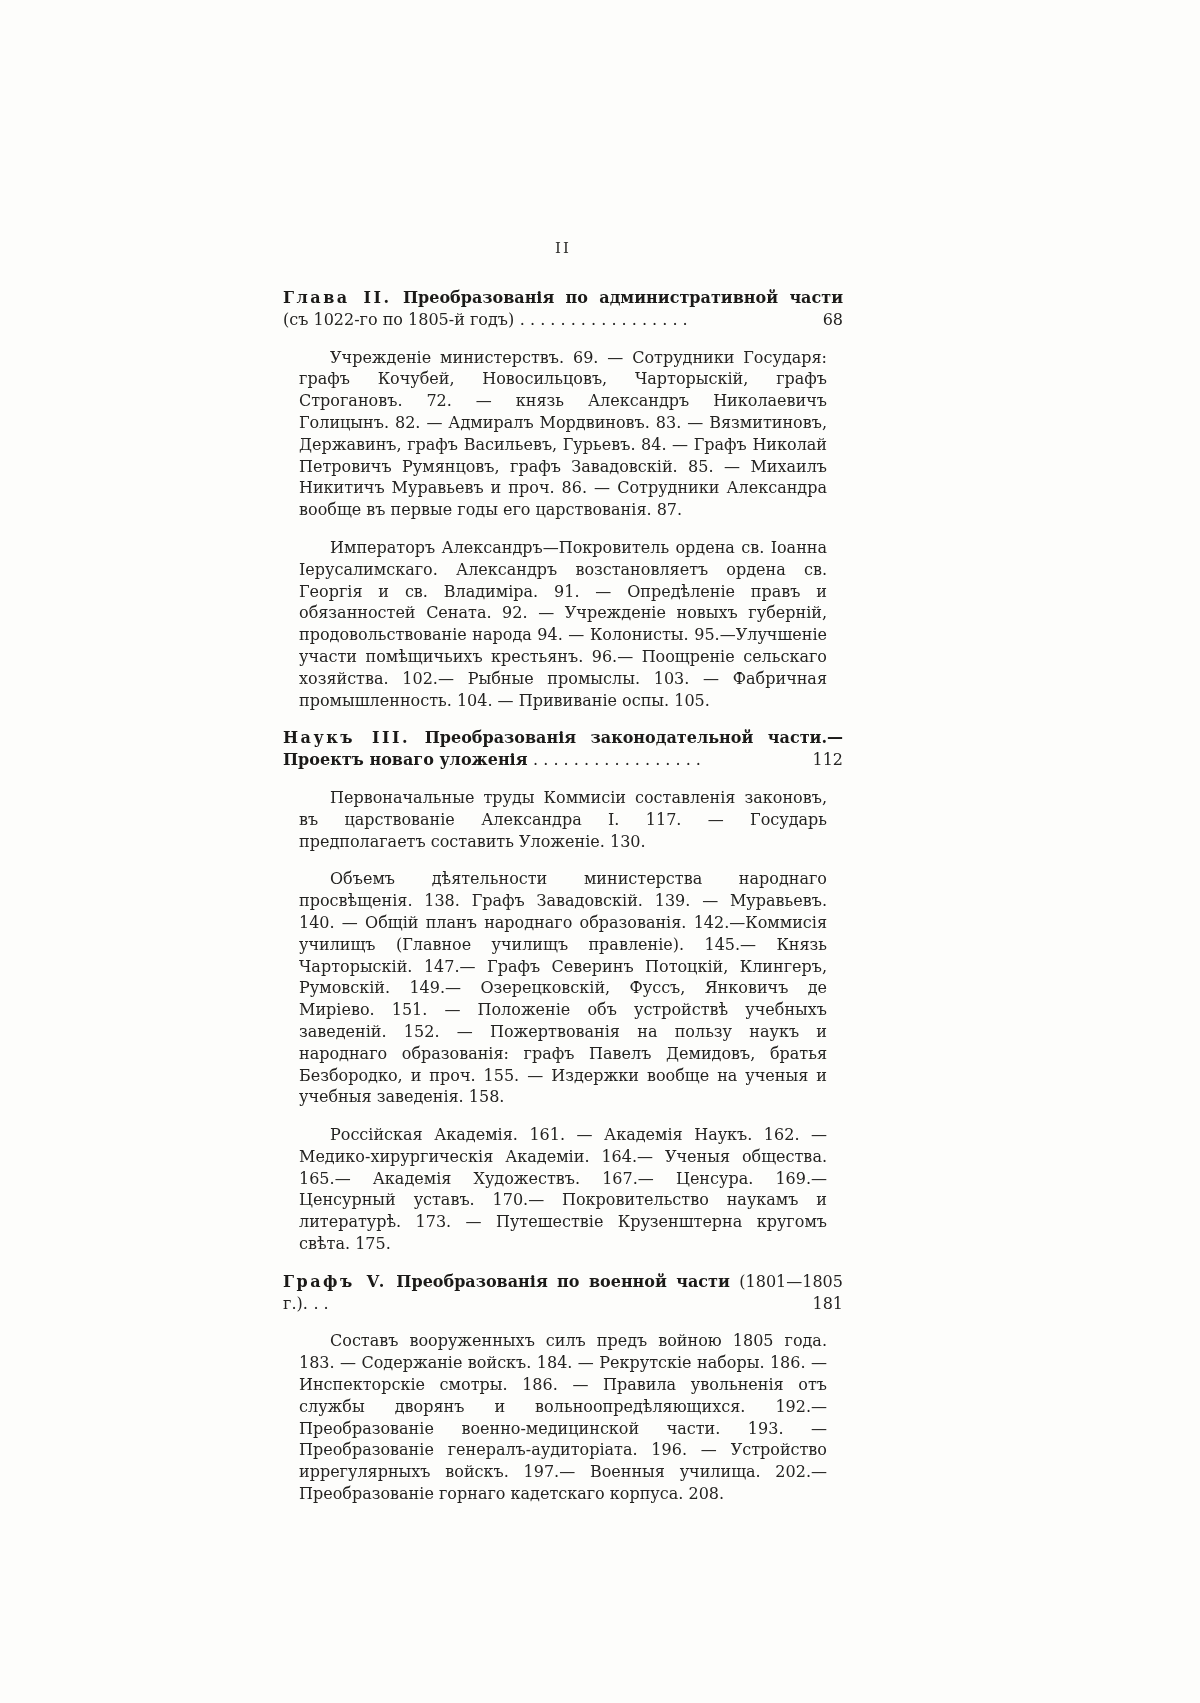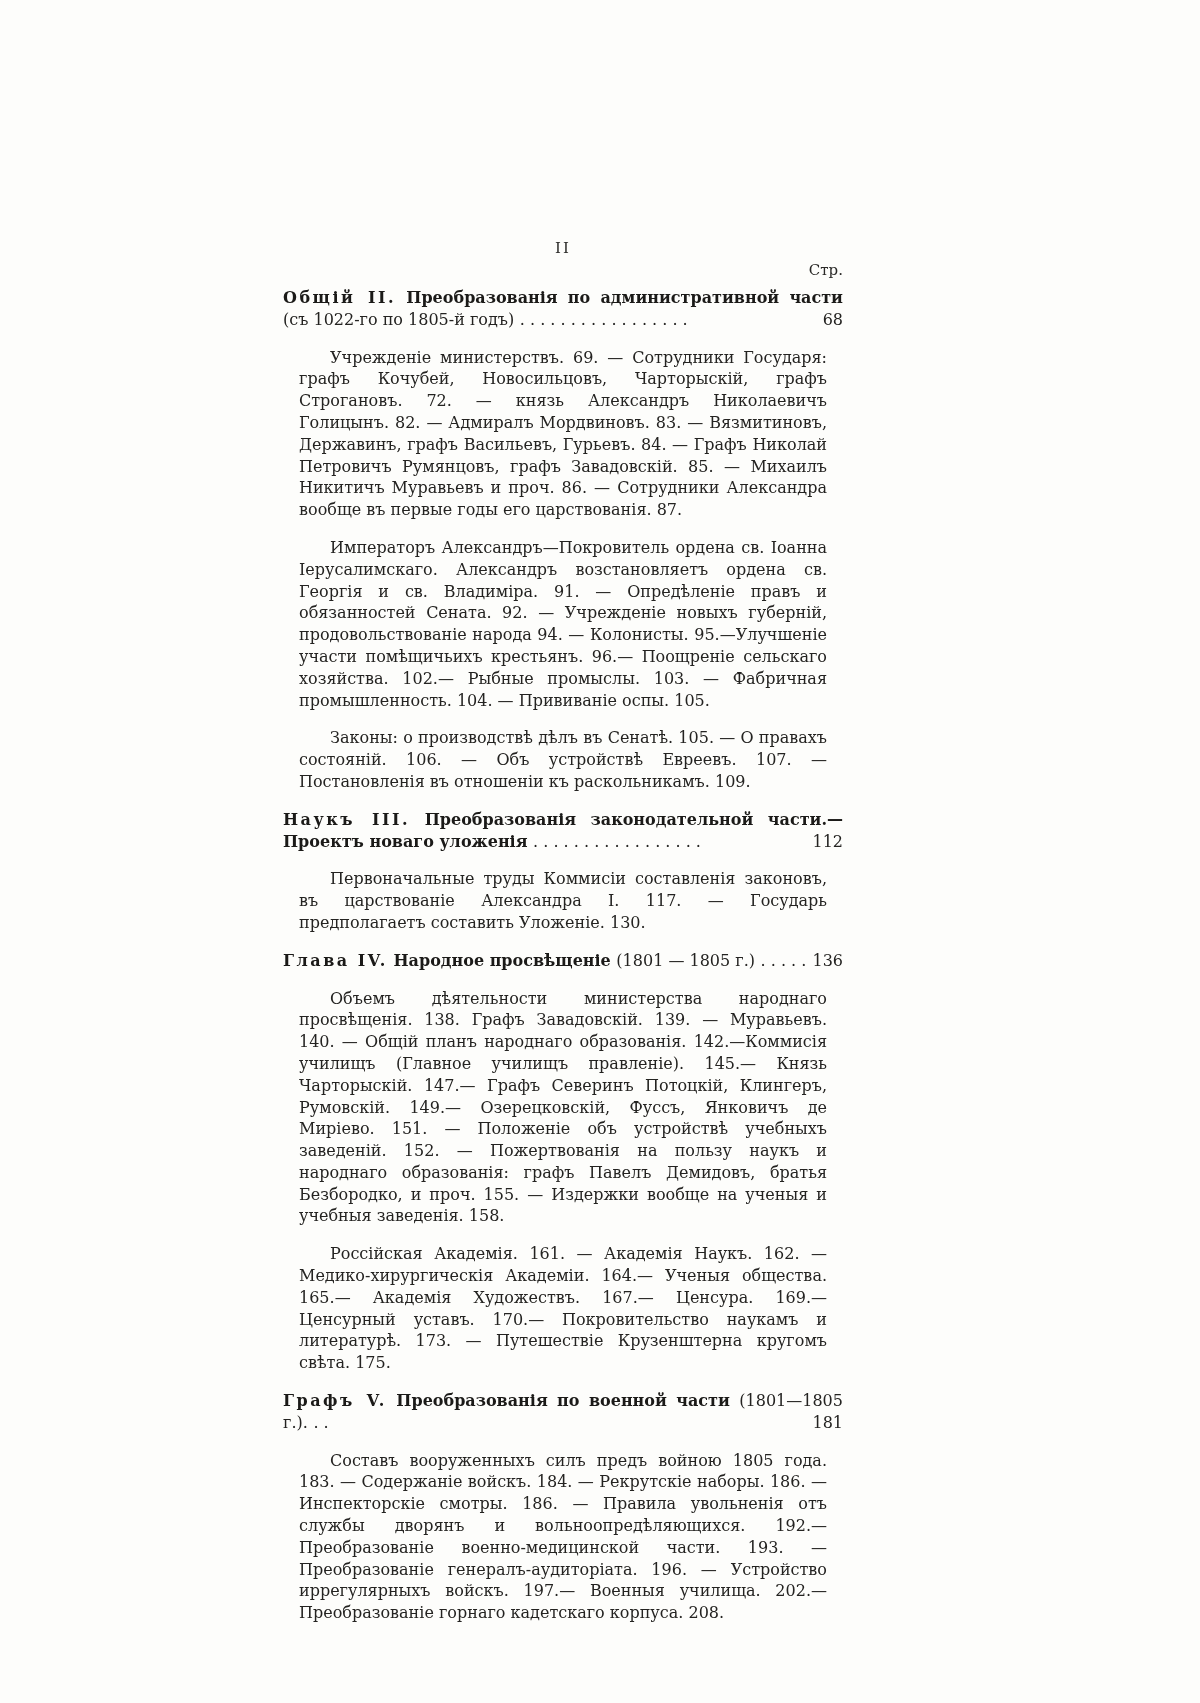--- a/index.html
+++ b/index.html
@@ -28,27 +28,24 @@
   .chap-tail, .dots, .pageno { font-weight:normal; color:#242321; }
   .dots { white-space:nowrap; }
   .pageno { position:absolute; right:0; bottom:0; }
   .toc-para { margin:16px; text-indent:31px; }
 </style>
 </head>
 <body>
 
 <div class="page">
   <div class="folio">II</div>
-  <div class="col-header">Стр.</div>
   <div class="toc" id="toc">
-      <p class="chapter-head"><span class="chap-label">Общій II.</span> <span class="chap-title">Преобразованія по административной части</span> <span class="chap-tail">(съ 1022-го по 1805-й годъ)</span> <span class="dots">. . . . . . . . . . . . . . . . .</span><span class="pageno">68</span></p>
+      <p class="chapter-head"><span class="chap-label">Глава II.</span> <span class="chap-title">Преобразованія по административной части</span> <span class="chap-tail">(съ 1022-го по 1805-й годъ)</span> <span class="dots">. . . . . . . . . . . . . . . . .</span><span class="pageno">68</span></p>
       <p class="toc-para">Учрежденіе министерствъ. 69. — Сотрудники Государя: графъ Кочубей, Новосильцовъ, Чарторыскій, графъ Строгановъ. 72. — князь Александръ Николаевичъ Голицынъ. 82. — Адмиралъ Мордвиновъ. 83. — Вязмитиновъ, Державинъ, графъ Васильевъ, Гурьевъ. 84. — Графъ Николай Петровичъ Румянцовъ, графъ Завадовскій. 85. — Михаилъ Никитичъ Муравьевъ и проч. 86. — Сотрудники Александра вообще въ первые годы его царствованія. 87.</p>
       <p class="toc-para">Императоръ Александръ—Покровитель ордена св. Іоанна Іерусалимскаго. Александръ возстановляетъ ордена св. Георгія и св. Владиміра. 91. — Опредѣленіе правъ и обязанностей Сената. 92. — Учрежденіе новыхъ губерній, продовольствованіе народа 94. — Колонисты. 95.—Улучшеніе участи помѣщичьихъ крестьянъ. 96.— Поощреніе сельскаго хозяйства. 102.— Рыбные промыслы. 103. — Фабричная промышленность. 104. — Прививаніе оспы. 105.</p>
-      <p class="toc-para">Законы: о производствѣ дѣлъ въ Сенатѣ. 105. — О правахъ состояній. 106. — Объ устройствѣ Евреевъ. 107. — Постановленія въ отношеніи къ раскольникамъ. 109.</p>
       <p class="chapter-head"><span class="chap-label">Наукъ III.</span> <span class="chap-title">Преобразованія законодательной части.—Проектъ новаго уложенія</span> <span class="dots">. . . . . . . . . . . . . . . . .</span><span class="pageno">112</span></p>
       <p class="toc-para">Первоначальные труды Коммисіи составленія законовъ, въ царствованіе Александра I. 117. — Государь предполагаетъ составить Уложеніе. 130.</p>
-      <p class="chapter-head"><span class="chap-label">Глава IV.</span> <span class="chap-title">Народное просвѣщеніе</span> <span class="chap-tail">(1801 — 1805 г.)</span> <span class="dots">. . . . .</span><span class="pageno">136</span></p>
       <p class="toc-para">Объемъ дѣятельности министерства народнаго просвѣщенія. 138. Графъ Завадовскій. 139. — Муравьевъ. 140. — Общій планъ народнаго образованія. 142.—Коммисія училищъ (Главное училищъ правленіе). 145.— Князь Чарторыскій. 147.— Графъ Северинъ Потоцкій, Клингеръ, Румовскій. 149.— Озерецковскій, Фуссъ, Янковичъ де Миріево. 151. — Положеніе объ устройствѣ учебныхъ заведеній. 152. — Пожертвованія на пользу наукъ и народнаго образованія: графъ Павелъ Демидовъ, братья Безбородко, и проч. 155. — Издержки вообще на ученыя и учебныя заведенія. 158.</p>
       <p class="toc-para">Россійская Академія. 161. — Академія Наукъ. 162. — Медико-хирургическія Академіи. 164.— Ученыя общества. 165.— Академія Художествъ. 167.— Ценсура. 169.— Ценсурный уставъ. 170.— Покровительство наукамъ и литературѣ. 173. — Путешествіе Крузенштерна кругомъ свѣта. 175.</p>
       <p class="chapter-head"><span class="chap-label">Графъ V.</span> <span class="chap-title">Преобразованія по военной части</span> <span class="chap-tail">(1801—1805 г.).</span> <span class="dots">. .</span><span class="pageno">181</span></p>
       <p class="toc-para">Составъ вооруженныхъ силъ предъ войною 1805 года. 183. — Содержаніе войскъ. 184. — Рекрутскіе наборы. 186. — Инспекторскіе смотры. 186. — Правила увольненія отъ службы дворянъ и вольноопредѣляющихся. 192.— Преобразованіе военно-медицинской части. 193. — Преобразованіе генералъ-аудиторіата. 196. — Устройство иррегулярныхъ войскъ. 197.— Военныя училища. 202.—Преобразованіе горнаго кадетскаго корпуса. 208.</p>
     </div>
 </div>
 
 </body></html>

